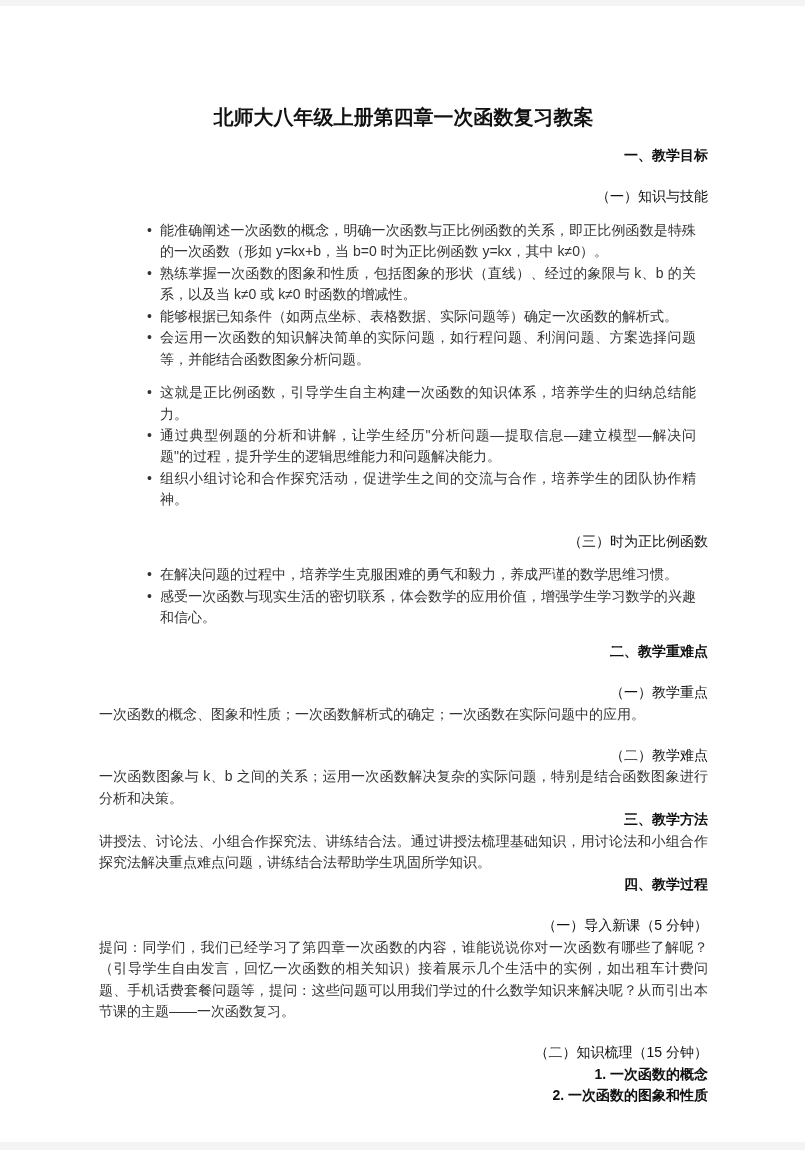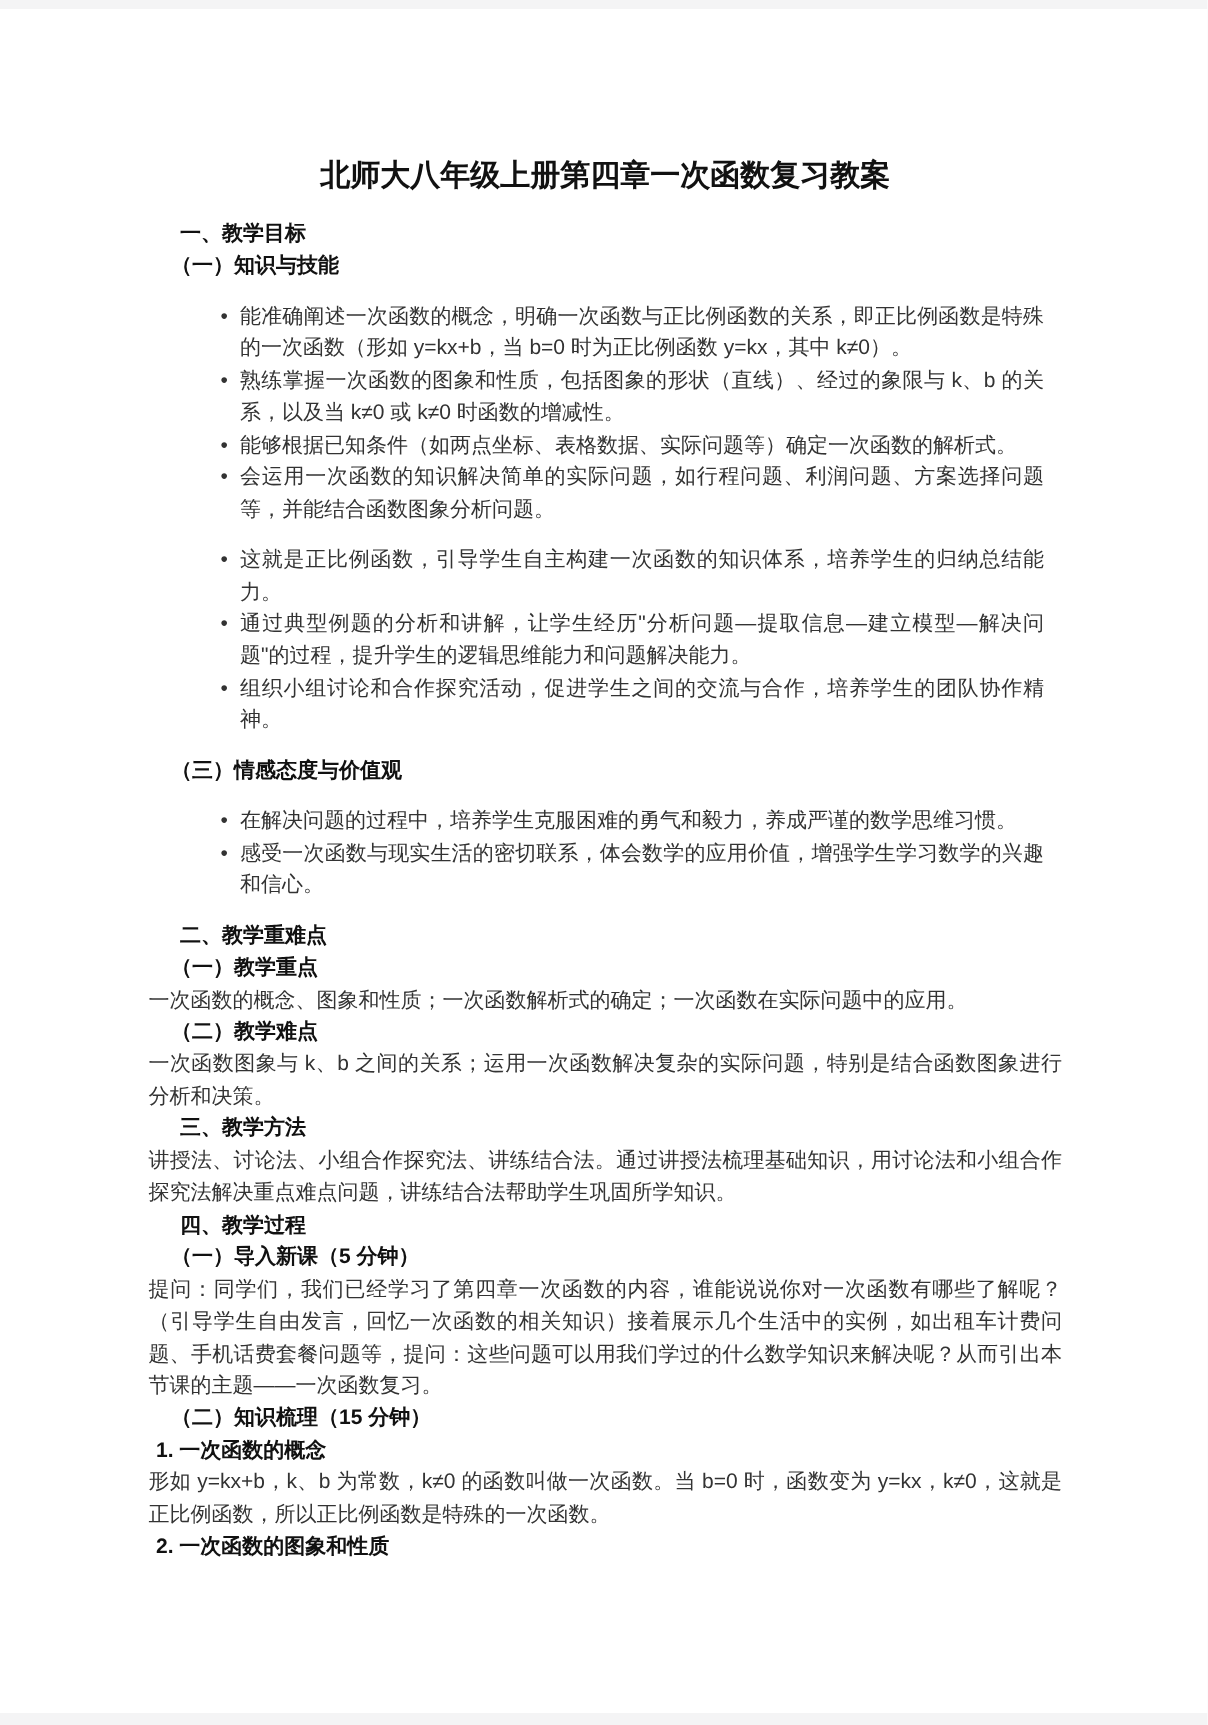--- a/index.html
+++ b/index.html
@@ -32,30 +32,32 @@
     font-weight:700;
     color:var(--heading_text);
     text-align:center;
     line-height:30px;
     margin:0 0 13px 0;
   }
   .h2, .h3, .h4, .p, .bullets li{
     font-size:14px;
     line-height:21.45px;
     margin:0;
+    text-align:right;
   }
   .h2{
     font-weight:700;
     color:var(--heading_text);
     margin-left:21px;
   }
   .h3{
-    font-weight:700;
+    font-weight:400;
     color:var(--heading_text);
     margin-left:15px;
+    margin-top:20px;
   }
   .h4{
     font-weight:700;
     color:var(--heading_text);
     margin-left:5px;
   }
   .p{
     color:var(--body_text);
     text-align:justify;
   }
@@ -92,37 +94,36 @@
       <li>能够根据已知条件（如两点坐标、表格数据、实际问题等）确定一次函数的解析式。</li>
       <li>会运用一次函数的知识解决简单的实际问题，如行程问题、利润问题、方案选择问题等，并能结合函数图象分析问题。</li>
     </ul>
 
     <ul class="bullets">
       <li>这就是正比例函数，引导学生自主构建一次函数的知识体系，培养学生的归纳总结能力。</li>
       <li>通过典型例题的分析和讲解，让学生经历"分析问题—提取信息—建立模型—解决问题"的过程，提升学生的逻辑思维能力和问题解决能力。</li>
       <li>组织小组讨论和合作探究活动，促进学生之间的交流与合作，培养学生的团队协作精神。</li>
     </ul>
 
-    <div class="h3">（三）情感态度与价值观</div>
+    <div class="h3">（三）时为正比例函数</div>
     <ul class="bullets">
       <li>在解决问题的过程中，培养学生克服困难的勇气和毅力，养成严谨的数学思维习惯。</li>
       <li>感受一次函数与现实生活的密切联系，体会数学的应用价值，增强学生学习数学的兴趣和信心。</li>
     </ul>
 
     <div class="h2">二、教学重难点</div>
     <div class="h3">（一）教学重点</div>
     <p class="p">一次函数的概念、图象和性质；一次函数解析式的确定；一次函数在实际问题中的应用。</p>
     <div class="h3">（二）教学难点</div>
     <p class="p">一次函数图象与 k、b 之间的关系；运用一次函数解决复杂的实际问题，特别是结合函数图象进行分析和决策。</p>
 
     <div class="h2">三、教学方法</div>
     <p class="p">讲授法、讨论法、小组合作探究法、讲练结合法。通过讲授法梳理基础知识，用讨论法和小组合作探究法解决重点难点问题，讲练结合法帮助学生巩固所学知识。</p>
 
     <div class="h2">四、教学过程</div>
     <div class="h3">（一）导入新课（5 分钟）</div>
     <p class="p">提问：同学们，我们已经学习了第四章一次函数的内容，谁能说说你对一次函数有哪些了解呢？（引导学生自由发言，回忆一次函数的相关知识）接着展示几个生活中的实例，如出租车计费问题、手机话费套餐问题等，提问：这些问题可以用我们学过的什么数学知识来解决呢？从而引出本节课的主题——一次函数复习。</p>
     <div class="h3">（二）知识梳理（15 分钟）</div>
     <div class="h4">1. 一次函数的概念</div>
-    <p class="p">形如 y=kx+b，k、b 为常数，k≠0 的函数叫做一次函数。当 b=0 时，函数变为 y=kx，k≠0，这就是正比例函数，所以正比例函数是特殊的一次函数。</p>
     <div class="h4">2. 一次函数的图象和性质</div>
 
   </div>
 </div>
 
 </body></html>

